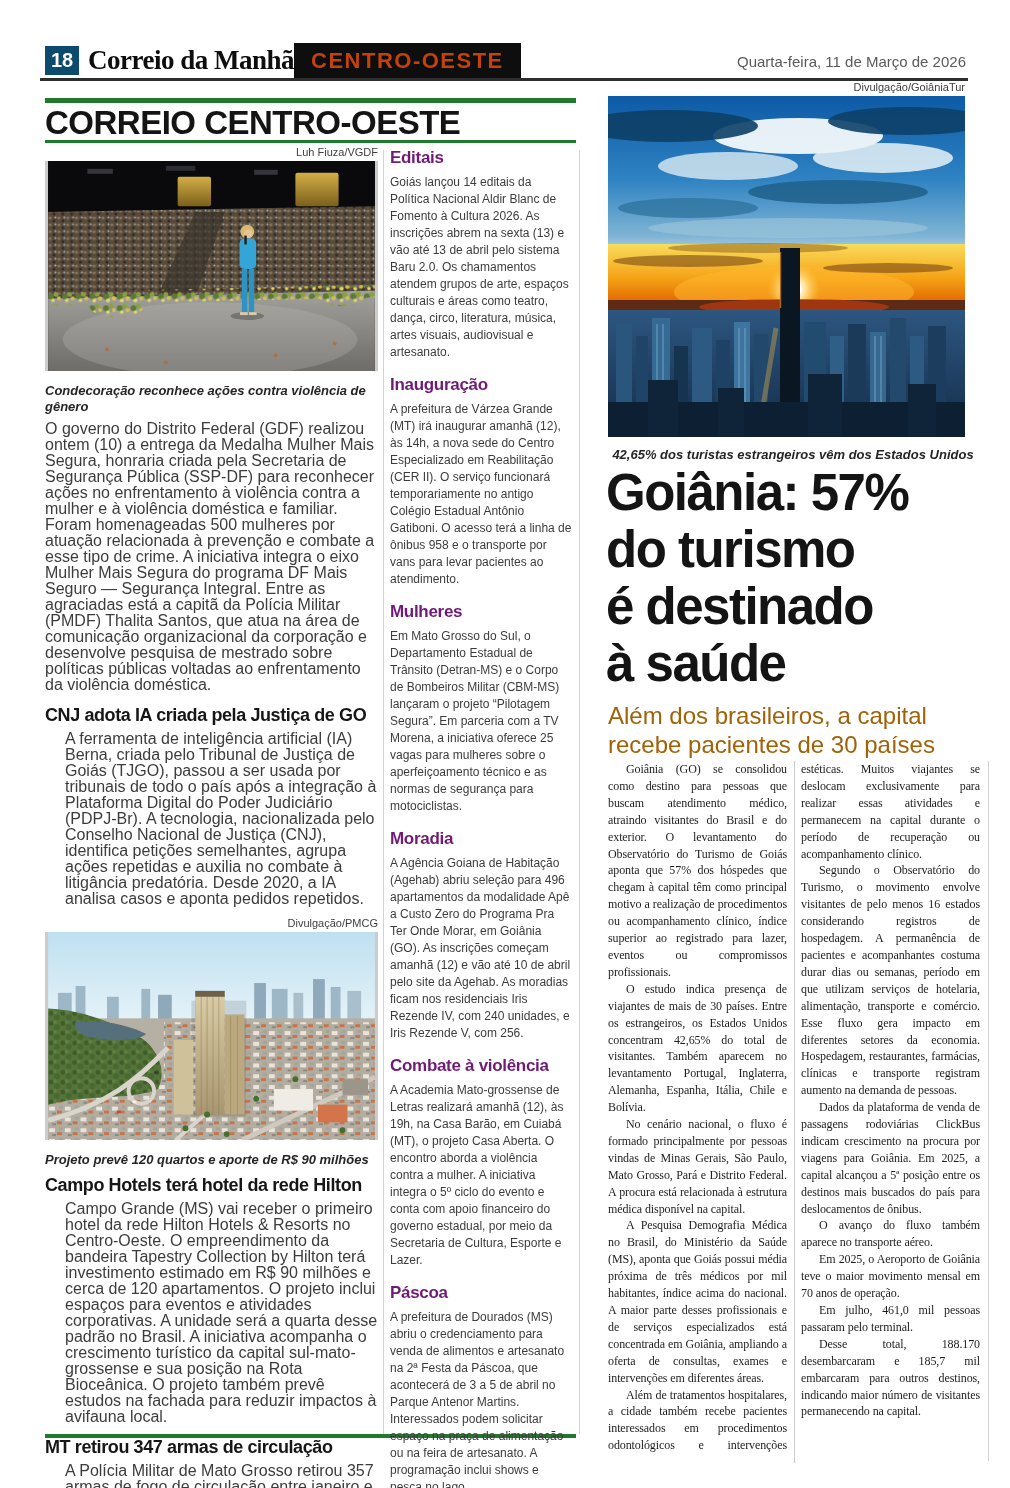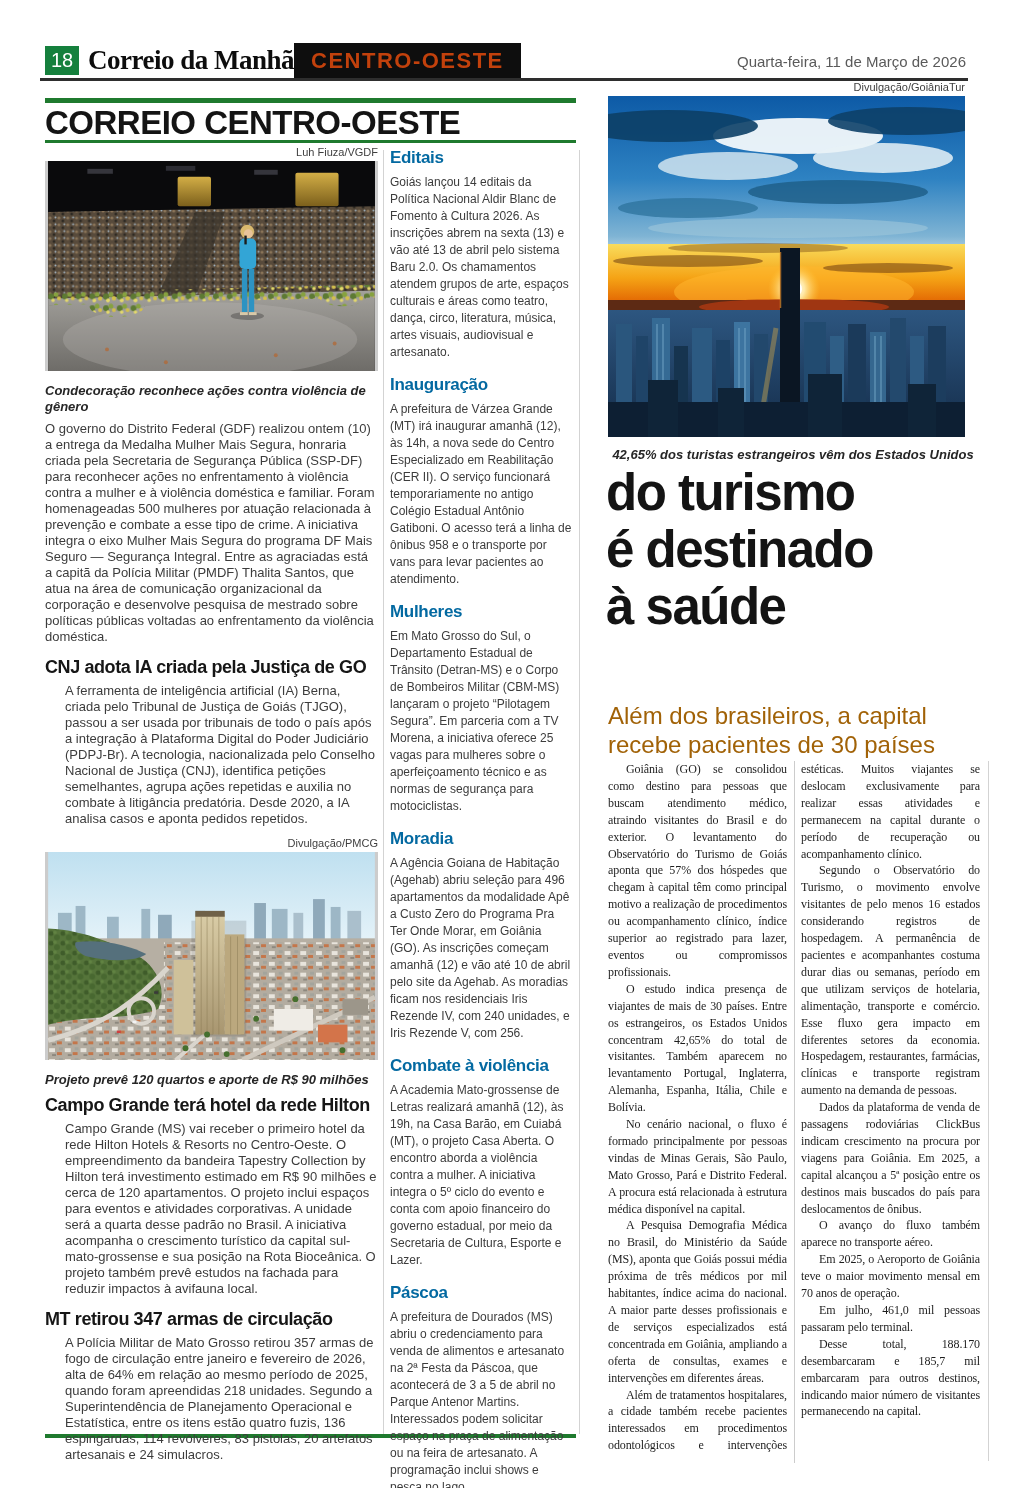--- a/index.html
+++ b/index.html
@@ -1,22 +1,22 @@
 <!DOCTYPE html>
 <html lang="pt"><head>
 <meta charset="utf-8">
 <style>
   * { margin:0; padding:0; box-sizing:border-box; }
   html,body { width:1010px; height:1488px; background:#fff; overflow:hidden; }
   body { font-family:"Liberation Sans","DejaVu Sans",sans-serif; color:#222; }
   #page { position:relative; width:1010px; height:1488px; background:#ffffff; }
 
   
-  .pageno { position:absolute; left:45px; top:46px; width:34px; height:29px; background:#15803d;
-            color:#fff; font-weight:400; font-size:20px; text-align:center; line-height:29px; }
+  .pageno { position:absolute; left:45px; top:46px; width:34px; height:29px; background:#0c4a6e;
+            color:#fff; font-weight:700; font-size:20px; text-align:center; line-height:29px; }
   .nameplate { position:absolute; left:88px; top:45px; font-family:"Liberation Serif","DejaVu Serif",serif;
                font-weight:700; font-size:27px; letter-spacing:-0.5px; color:#0d0d0d; }
   .section-banner { position:absolute; left:294px; top:43px; background:#0e0e0e; color:#c2410c;
                     font-weight:700; font-size:22px; letter-spacing:1.5px; padding:5px 17px 6px; }
   .edition-date { position:absolute; left:560px; top:53px; width:406px; text-align:right;
                   font-size:15px; color:#5a5a5a; }
   .header-rule { position:absolute; left:40px; top:78px; width:928px; height:3px; background:#2e2e2e; }
 
   
   .green-top    { position:absolute; left:45px; top:98px;  width:531px; height:5px; background:#1f7a2e; }
@@ -26,39 +26,39 @@
   .vrule-lm { left:383px; top:150px; height:1284px; }
   .vrule-mr { left:579px; top:150px; height:1284px; }
   .vrule-right { left:988px; top:761px; height:700px; }
 
   .kicker { position:absolute; left:45px; top:104px; font-size:33px; font-weight:800;
             letter-spacing:-0.5px; color:#141414; }
 
   
   .credit { font-size:11px; color:#3f3f3f; text-align:right; }
   .caption { font-size:13px; font-style:italic; font-weight:600; color:#262626; line-height:16px; }
-  .sans-body { font-size:13px; line-height:16px; color:#3c3c3c; }
+  .sans-body { font-size:16px; line-height:16px; color:#3c3c3c; }
   .sub-head { font-size:18px; font-weight:700; letter-spacing:-0.4px; color:#161616; white-space:nowrap; }
 
   
   .col-left { position:absolute; left:45px; top:146px; width:333px; }
   .col-left .credit { margin-bottom:3px; }
   .photo-frame { width:100%; overflow:hidden; background:#ccc; }
   .photo-frame svg { display:block; }
   .col-left .caption { margin-top:12px; }
   .h-gdf { margin-top:7px; font-size:26px; line-height:30px; font-weight:700;
            letter-spacing:-0.6px; color:#161616; }
   .col-left .sans-body { margin-top:6px; }
   .col-left .sub-head { margin-top:12px; }
   .col-left .after-head { margin-top:5px;margin-left:20px; }
   .col-left .credit2 { margin-top:10px; margin-bottom:3px; }
 
   
   .col-mid { position:absolute; left:390px; top:146px; width:183px; }
-  .brief h3 { font-size:17px; font-weight:700; letter-spacing:-0.3px; color:#0369a1; margin:14px 0 6px; }
+  .brief h3 { font-size:17px; font-weight:700; letter-spacing:-0.3px; color:#701a75; margin:14px 0 6px; }
   .brief:first-child h3 { margin-top:2px; }
   .brief p { font-size:12px; line-height:17px; color:#3c3c3c; }
 
   
   .credit-gt { position:absolute; left:608px; top:81px; width:357px; }
   .photo3 { position:absolute; left:608px; top:96px; width:357px; height:341px; }
   .caption3 { position:absolute; left:608px; top:447px; width:370px;text-align:center; }
   .main-headline { position:absolute; left:606px; top:464px; width:396px;
                    font-size:51px; line-height:57px; font-weight:700; letter-spacing:-1.5px; color:#141414; }
   .deck { position:absolute; left:608px; top:701px; width:380px;
@@ -233,21 +233,21 @@
             <circle cx="212" cy="170" r="3"></circle>
           <circle cx="252" cy="150" r="3"></circle>
             <circle cx="300" cy="202" r="3"></circle>
             <circle cx="182" cy="206" r="3"></circle>
         </g>
       </svg>
     </div>
 
     <div class="caption">Projeto prevê 120 quartos e aporte de R$ 90 milhões</div>
 
-    <h3 class="sub-head" style="margin-top:7px;">Campo Grande terá hotel da rede Hilton</h3>
+    <h3 class="sub-head" style="margin-top:7px;">Campo Hotels terá hotel da rede Hilton</h3>
     <p class="sans-body after-head">Campo Grande (MS) vai receber o primeiro hotel da rede Hilton Hotels &amp; Resorts no Centro-Oeste. O empreendimento da bandeira Tapestry Collection by Hilton terá investimento estimado em R$ 90 milhões e cerca de 120 apartamentos. O projeto inclui espaços para eventos e atividades corporativas. A unidade será a quarta desse padrão no Brasil. A iniciativa acompanha o crescimento turístico da capital sul-mato-grossense e sua posição na Rota Bioceânica. O projeto também prevê estudos na fachada para reduzir impactos à avifauna local.</p>
 
     <h3 class="sub-head">MT retirou 347 armas de circulação</h3>
     <p class="sans-body after-head">A Polícia Militar de Mato Grosso retirou 357 armas de fogo de circulação entre janeiro e fevereiro de 2026, alta de 64% em relação ao mesmo período de 2025, quando foram apreendidas 218 unidades. Segundo a Superintendência de Planejamento Operacional e Estatística, entre os itens estão quatro fuzis, 136 espingardas, 114 revólveres, 83 pistolas, 20 artefatos artesanais e 24 simulacros.</p>
   </div>
 
   <div class="col-mid">
     <section class="brief">
       <h3>Editais</h3>
       <p>Goiás lançou 14 editais da Política Nacional Aldir Blanc de Fomento à Cultura 2026. As inscrições abrem na sexta (13) e vão até 13 de abril pelo sistema Baru 2.0. Os chamamentos atendem grupos de arte, espaços culturais e áreas como teatro, dança, circo, literatura, música, artes visuais, audiovisual e artesanato.</p>
@@ -353,20 +353,21 @@
           <rect x="200" y="278" width="34" height="63"></rect>
         <rect x="300" y="288" width="28" height="53"></rect>
           <rect x="110" y="292" width="26" height="49"></rect>
       </g>
     </svg>
   </div>
 
   <div class="caption caption3">42,65% dos turistas estrangeiros vêm dos Estados Unidos</div>
 
   <h1 class="main-headline">
+    <div>Goiânia: 57%</div>
     <div>do turismo</div>
     <div>é destinado</div>
     <div>à saúde</div>
   </h1>
 
   <div class="deck">
     <div>Além dos brasileiros, a capital</div>
     <div>recebe pacientes de 30 países</div>
   </div>
 

